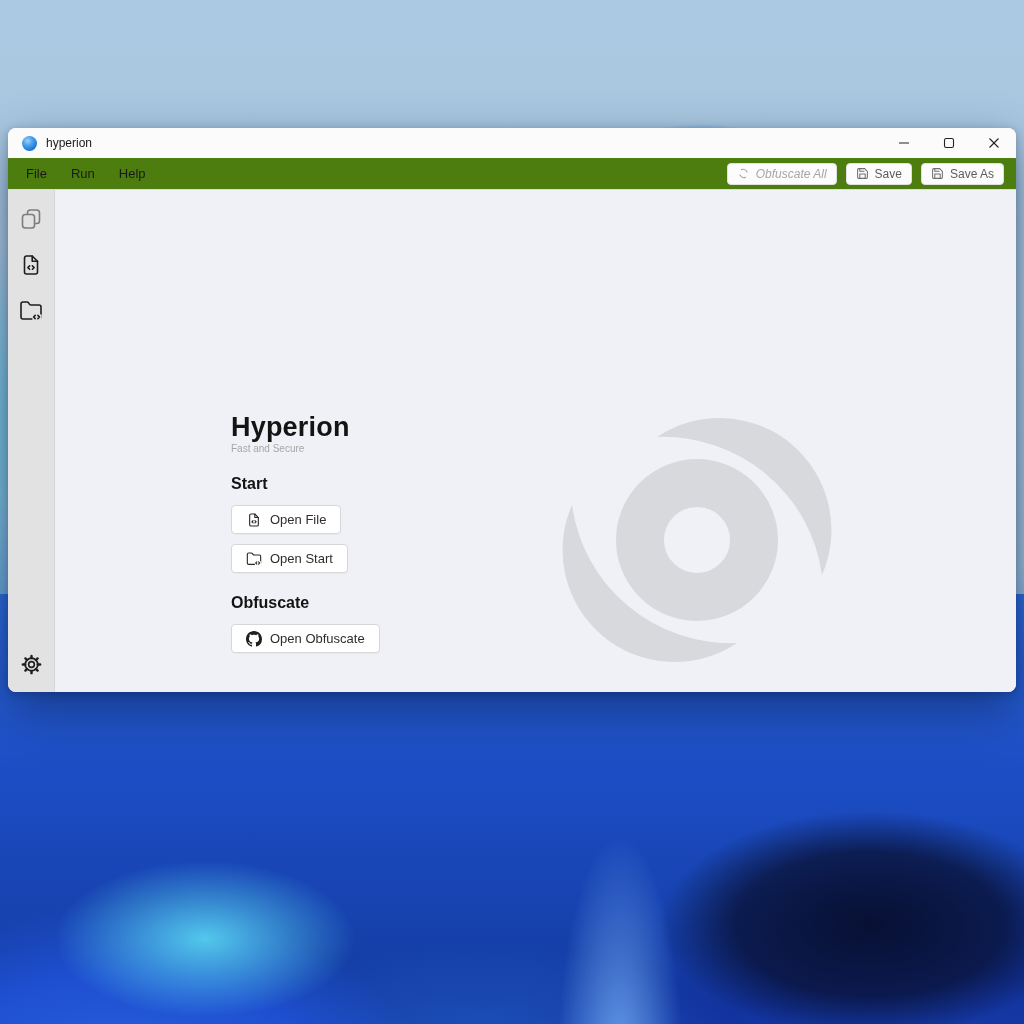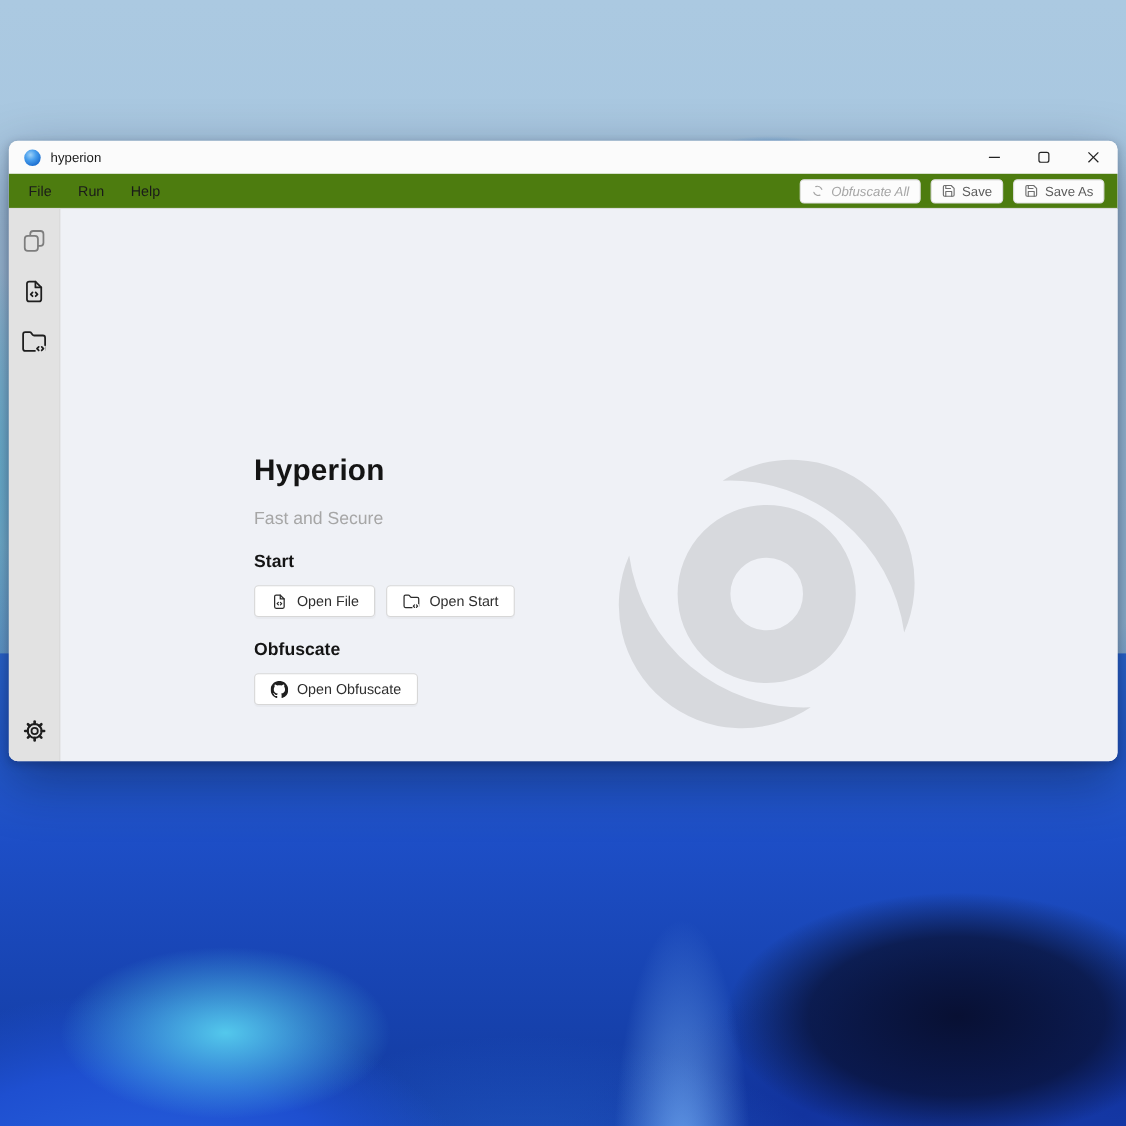--- a/index.html
+++ b/index.html
@@ -69,23 +69,23 @@
   }
   .side-item { width:32px; height:32px; display:flex; align-items:center; justify-content:center; margin-bottom:14px; border-radius:5px; }
   .side-item.settings { margin-top:auto; margin-bottom:0; }
 
   .content { flex:1; position:relative; background:#eff1f6; --icon-bg:#ffffff; }
 
   .watermark { position:absolute; left:472px; top:180px; width:340px; height:340px; }
 
   .hero { position:absolute; left:176px; top:222px; }
   .hero h1 { font-size:27px; font-weight:700; color:#141414; letter-spacing:0.2px; }
-  .subtitle { font-size:16px; color:#a6a6a6; margin-top:20px; }
+  .subtitle { font-size:10px; color:#a6a6a6; margin-top:0; }
   .section-heading { font-size:16px; font-weight:700; color:#141414; margin-top:21px; }
-  .btn-col { display:flex; flex-direction:row; align-items:center; gap:10px; margin-top:12px; }
+  .btn-col { display:flex; flex-direction:column; align-items:flex-start; gap:10px; margin-top:12px; }
   .action-btn {
     display:inline-flex; align-items:center; gap:8px; height:29px; padding:0 14px;
     background:#ffffff; border:1px solid #d7d7d7; border-radius:4px;
     font-size:13px; color:#2e2e2e; white-space:nowrap; cursor:default;
     box-shadow:0 1px 1px rgba(0,0,0,0.03);
   }
   svg { display:block; }
 </style>
 </head>
 <body>

